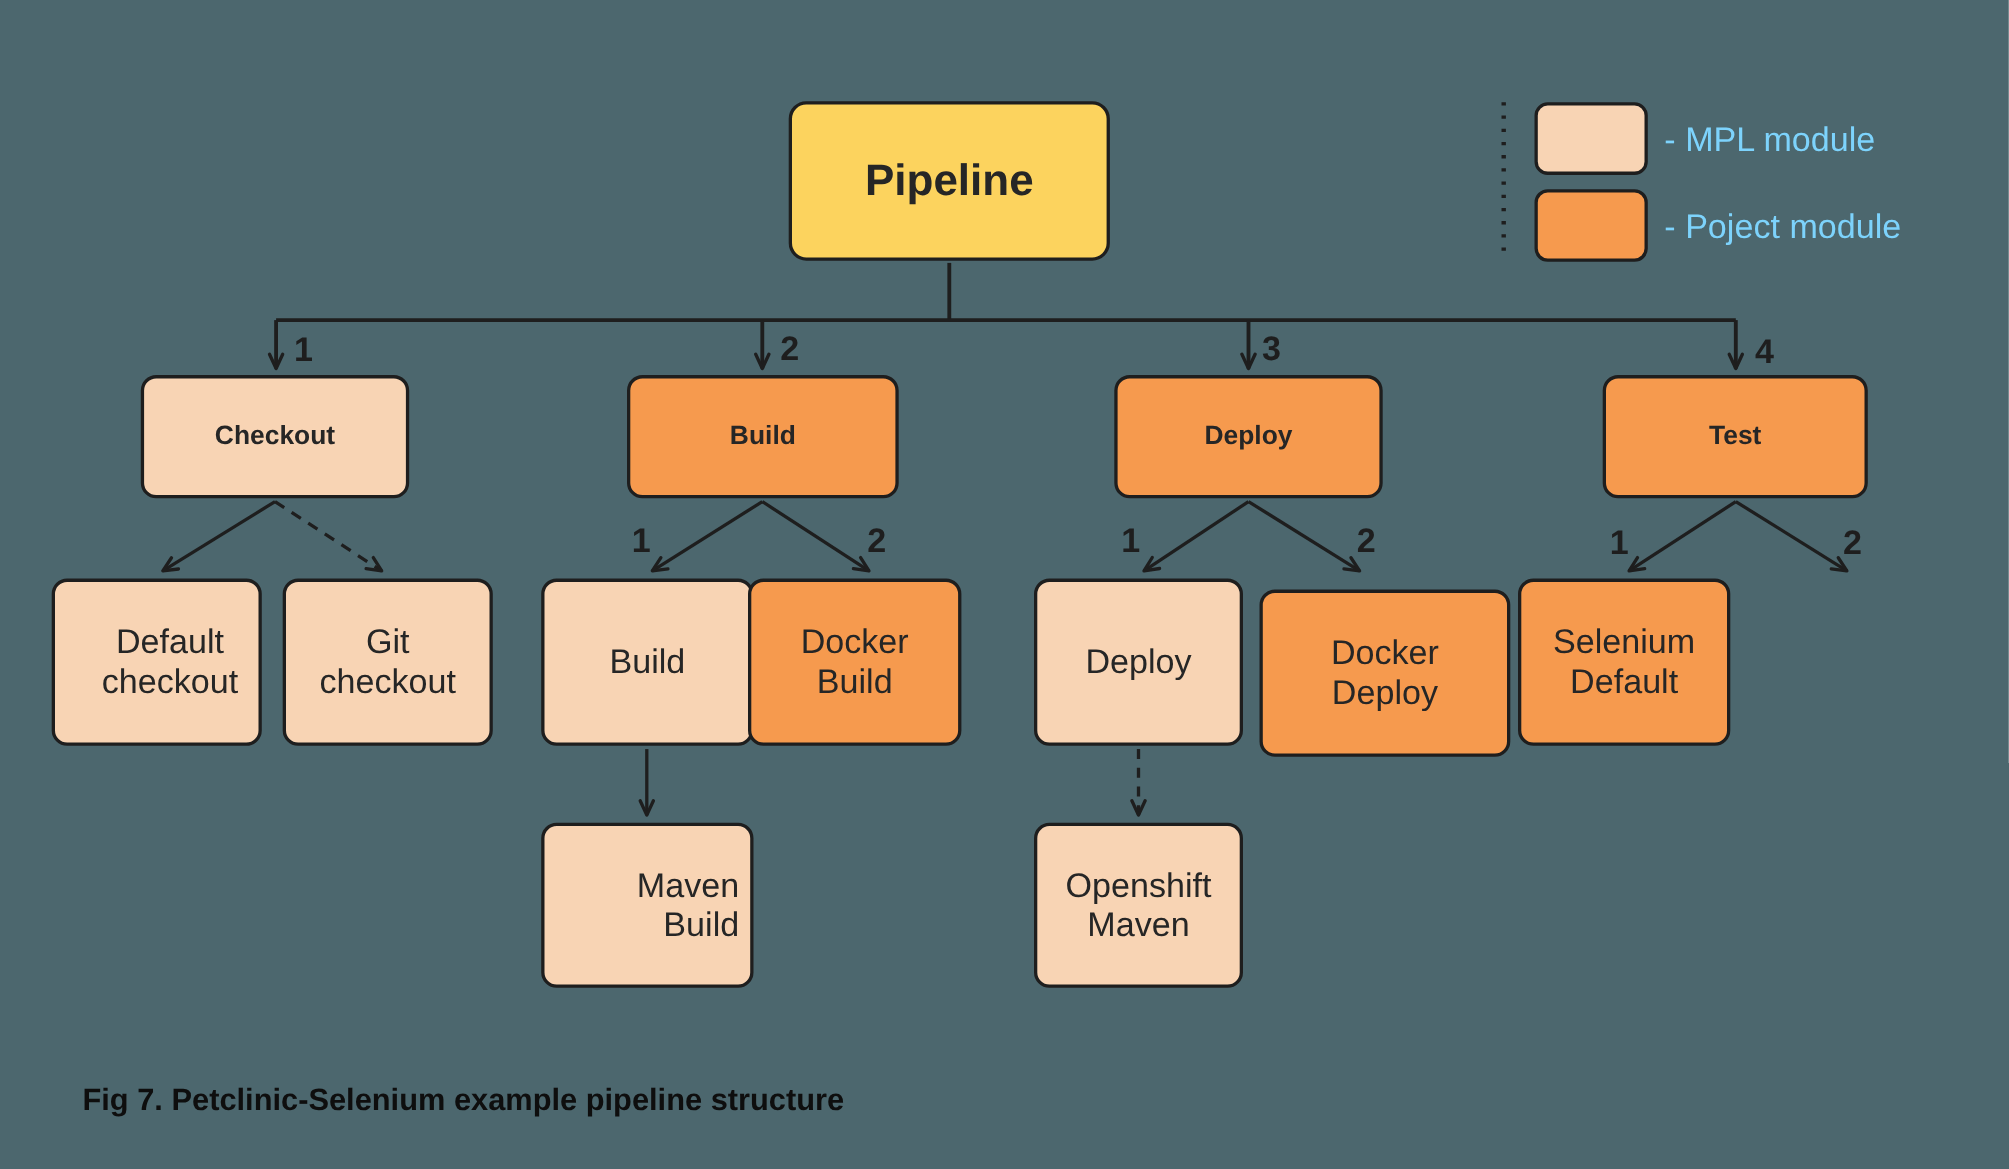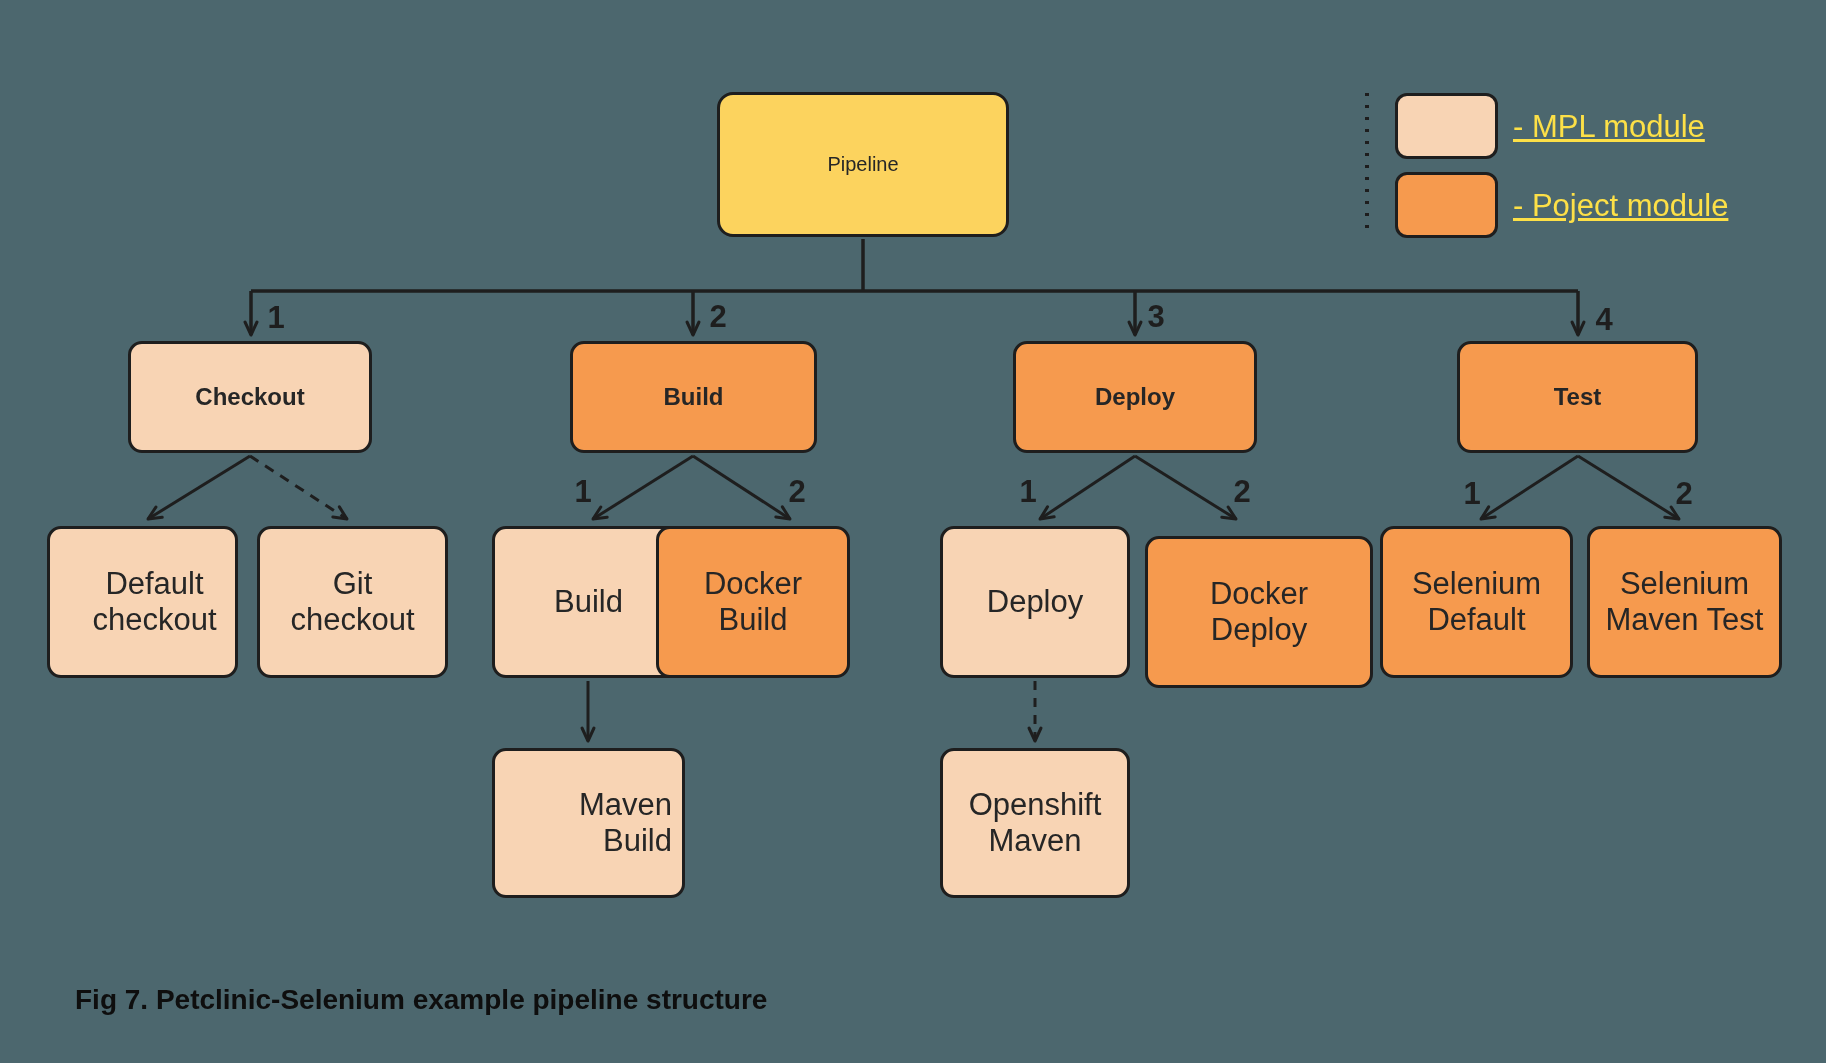--- a/index.html
+++ b/index.html
@@ -24,44 +24,43 @@
     border-radius: 14px;
     display: flex;
     align-items: center;
     justify-content: center;
     text-align: center;
     color: var(--text, #262626);
   }
   .fill-yellow  { background: var(--node_yellow, #fcd35e); }
   .fill-mpl     { background: var(--node_mpl, #f8d4b4); }
   .fill-project { background: var(--node_project, #f69a4e); }
-  .root-node { font-size: 20px; font-weight: normal; border-radius: 16px; }
+  .root-node { font-size: 40px; font-weight: bold; border-radius: 16px; }
   .stage     { font-size: 24px; font-weight: bold; }
   .child     { font-size: 31px; line-height: 1.16; padding: 4px 10px; }
   .num {
     position: absolute;
     transform: translate(-50%, -50%);
     font-size: 31px;
     font-weight: bold;
     color: var(--stroke, #1e1e1e);
   }
   .legend-swatch {
     position: absolute;
     box-sizing: border-box;
     border: 3px solid var(--stroke, #1e1e1e);
     border-radius: 12px;
     width: 103px; height: 66px;
   }
   .legend-label {
     position: absolute;
     transform: translateY(-50%);
     font-size: 31px;
-    color: #fde047;
+    color: #7dd3fc;
     white-space: nowrap;
-    text-decoration: underline;
   }
   .caption {
     position: absolute;
     left: 75px; top: 984px;
     font-size: 28px;
     font-weight: bold;
     color: #0e0e0e;
     white-space: nowrap;
   }
 </style>
@@ -143,34 +142,31 @@
 
   <div class="node fill-mpl child" style="left:47px; top:526px; width:191px; height:152px;padding-left:34px;">
     <span>Default checkout</span>
   </div>
   <div class="node fill-mpl child" style="left:257px; top:526px; width:191px; height:152px;">
     <span>Git checkout</span>
   </div>
   <div class="node fill-mpl child" style="left:492px; top:526px; width:193px; height:152px;">
     <span>Build</span>
   </div>
-  <div class="node fill-project child" style="left:656px; top:526px; width:194px; height:152px;">
+  <div class="node fill-project child" style="left:680px; top:526px; width:194px; height:152px;">
     <span>Docker Build</span>
   </div>
   <div class="node fill-mpl child" style="left:940px; top:526px; width:190px; height:152px;">
     <span>Deploy</span>
   </div>
   <div class="node fill-project child" style="left:1145px; top:536px; width:228px; height:152px;">
     <span>Docker Deploy</span>
   </div>
   <div class="node fill-project child" style="left:1380px; top:526px; width:193px; height:152px;">
     <span>Selenium Default</span>
-  </div>
-  <div class="node fill-project child" style="left:1587px; top:526px; width:195px; height:152px;">
-    <span>Selenium Maven Test</span>
   </div>
 
   <div class="node fill-mpl child" style="left:492px; top:748px; width:193px; height:150px;text-align:right;">
     <span>Maven Build</span>
   </div>
   <div class="node fill-mpl child" style="left:940px; top:748px; width:190px; height:150px;">
     <span>Openshift Maven</span>
   </div>
 
   <div class="caption">Fig 7. Petclinic-Selenium example pipeline structure</div>

